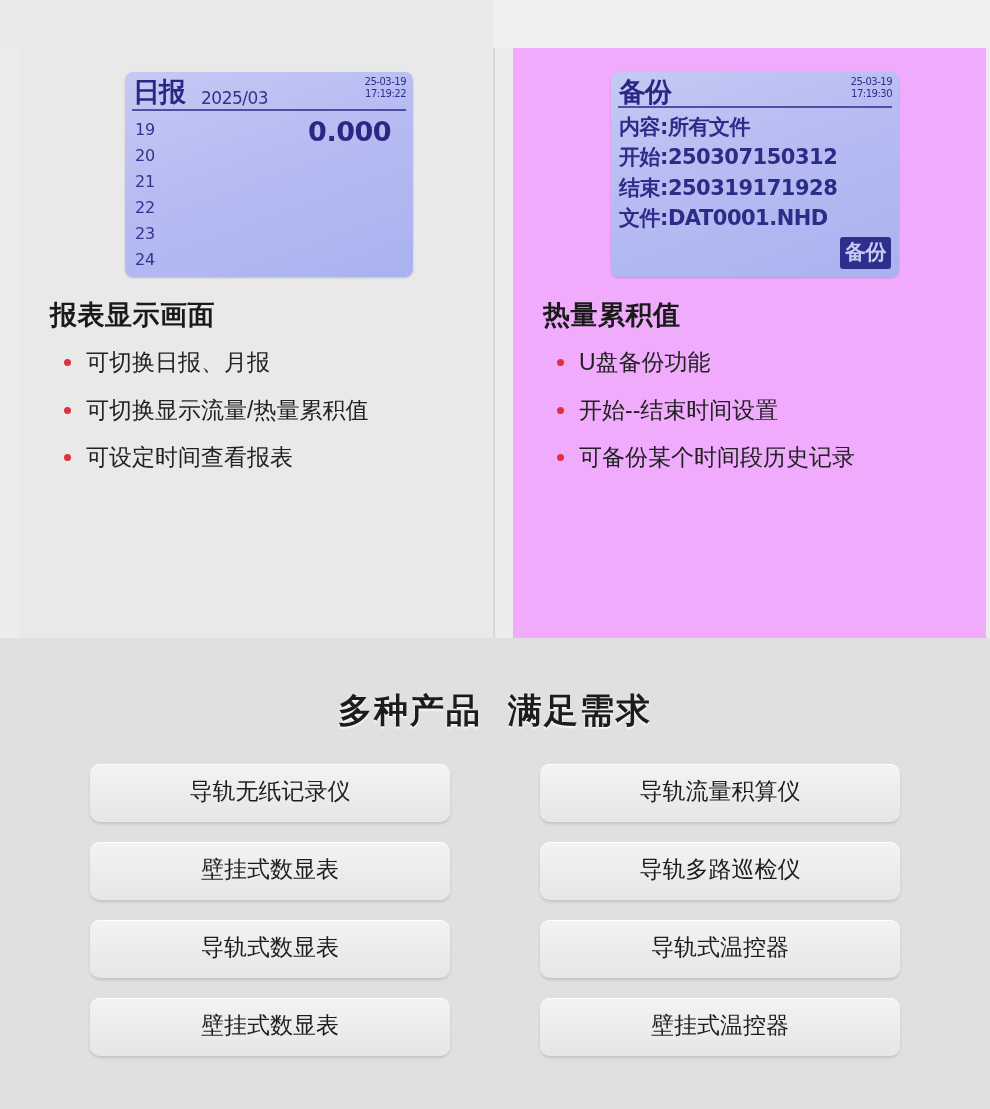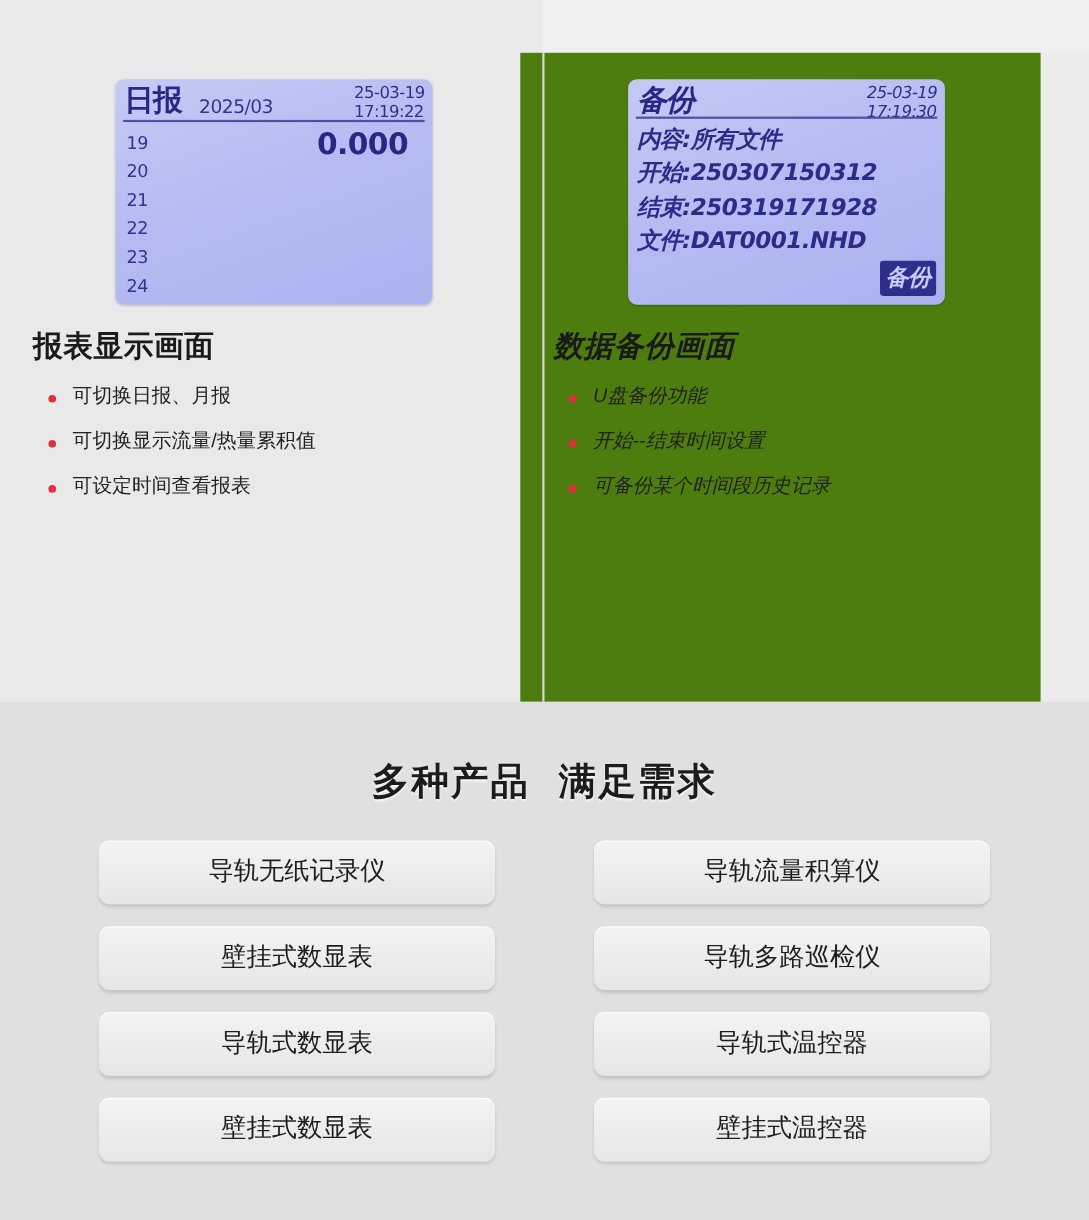--- a/index.html
+++ b/index.html
@@ -43,27 +43,27 @@
     left: 0;
     width: 990px;
     height: 590px;
     display: flex;
   }
   .feature-col {
     width: 473px;
     box-sizing: border-box;
     padding: 24px 16px 0 30px;
     position: relative;
+    margin-left: 20px;
   }
   .feature-col.left {
     background: #e9e9e9;
   }
   .feature-col.right {
-    background: #4d7c0f;
-    font-style: italic;
+    background: #f0abfc;
   }
   .divider {
     position: absolute;
     left: 494px;
     top: 48px;
     width: 2px;
     height: 590px;
     background: #d8d8d8;
   }
   
@@ -96,21 +96,22 @@
     left: 76px;
     top: 16px;
     font-size: 17px;
     color: #33338c;
     letter-spacing: -0.5px;
   }
   .lcd-clock {
     position: absolute;
     right: 7px;
     top: 4px;
-    font-size: 15px;
+    text-align: right;
+    font-size: 10px;
     line-height: 1.15;
     letter-spacing: -0.5px;
     color: #2f2f8a;
   }
   .lcd-underline {
     position: absolute;
     left: 7px;
     top: 37px;
     width: 274px;
     height: 2px;
@@ -167,21 +168,21 @@
     margin: 20px 0 14px 0;
     letter-spacing: 0.5px;
   }
   .bullets {
     list-style: none;
     margin: 0;
     padding: 0 0 0 10px;
   }
   .bullets li {
     position: relative;
-    font-size: 18px;
+    font-size: 23px;
     color: #222;
     line-height: 1.38;
     padding: 0 0 16px 26px;
   }
   .bullets li::before {
     content: "";
     position: absolute;
     left: 4px;
     top: 12px;
     width: 7px;
@@ -273,21 +274,21 @@
           <div>17:19:30</div>
         </div>
         <div class="lcd-underline" style="top:34px;"></div>
         <div class="backup-lines" style="white-space: pre;">内容:所有文件
 开始:250307150312
 结束:250319171928
 文件:DAT0001.NHD</div>
         <div class="backup-badge">备份</div>
       </div>
 
-      <div class="caption">数据备份画面</div>
+      <div class="caption">热量累积值</div>
 
       <ul class="bullets">
         <li>U盘备份功能</li>
         <li>开始--结束时间设置</li>
         <li>可备份某个时间段历史记录</li>
       </ul>
     </div>
 
     <div class="divider" style="top:0;left:493px;height:590px;"></div>
   </div>

